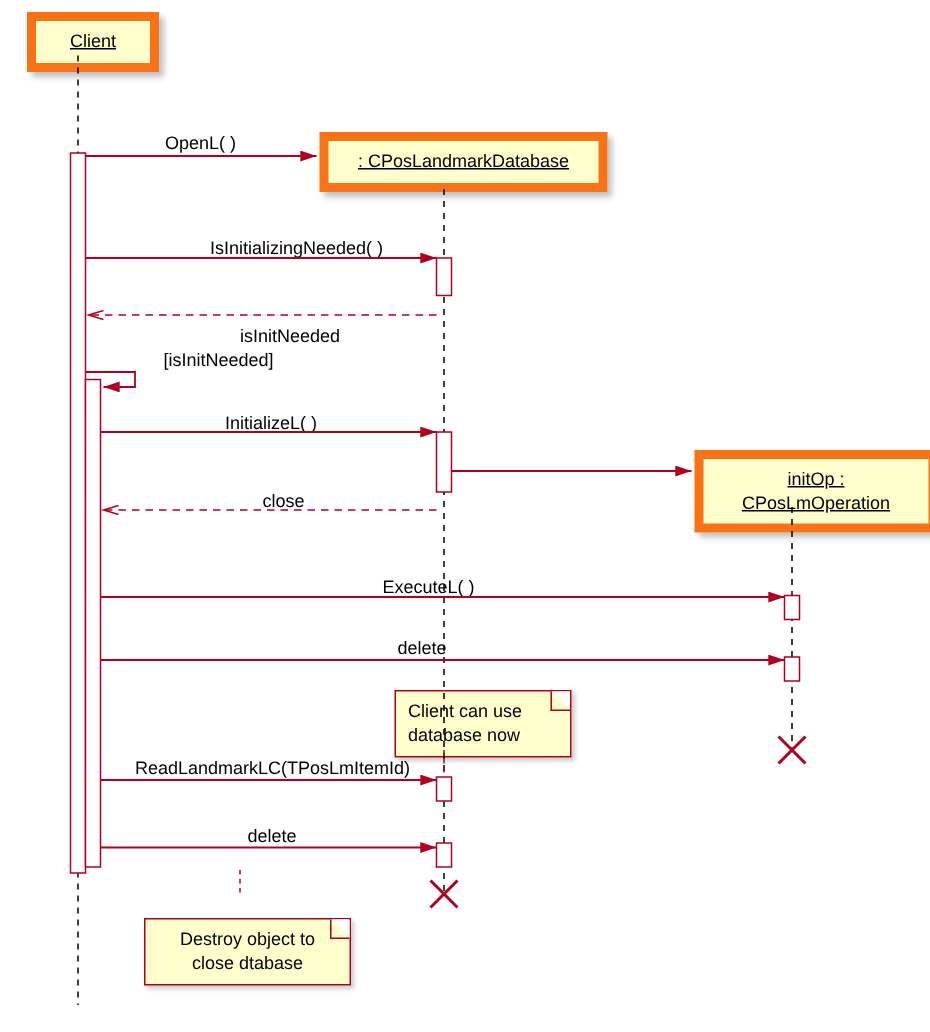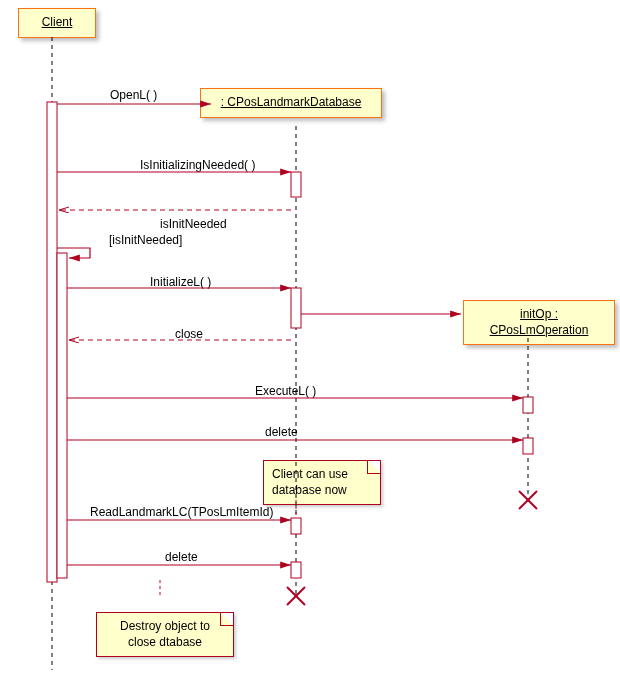--- a/index.html
+++ b/index.html
@@ -8,21 +8,21 @@
     width: 620px;
     height: 688px;
     font-family: Arial, sans-serif;
     font-size: 12px;
     background: #fff;
     position: relative;
   }
   .lifeline-box {
     position: absolute;
     background: #ffffcc;
-    border: 1px solid #f97316;
+    border: 6px solid #f97316;
     padding: 6px 10px;
     text-align: center;
     box-shadow: 3px 3px 4px rgba(0,0,0,0.25);
     color: #000;
     line-height: 1.3;
   }
   .lifeline-box .underline {
     text-decoration: underline;
   }
   .note {
@@ -61,21 +61,21 @@
     text-align: right;
   }
 </style>
 </head>
 <body>
 
 <div class="lifeline-box" style="left:18px; top:8px; width:56px;">
   <span class="underline">Client</span>
 </div>
 
-<div class="lifeline-box" style="left:200px; top:88px; width:160px;">
+<div class="lifeline-box" style="left:213px; top:88px; width:160px;">
   <span class="underline">: CPosLandmarkDatabase</span>
 </div>
 
 <div class="lifeline-box" style="left:463px; top:300px; width:130px;">
   <span class="underline">initOp : CPosLmOperation</span>
 </div>
 
 <div class="note" style="left:263px; top:460px; width:100px;">
   <span>Client can use database now</span>
 </div>

